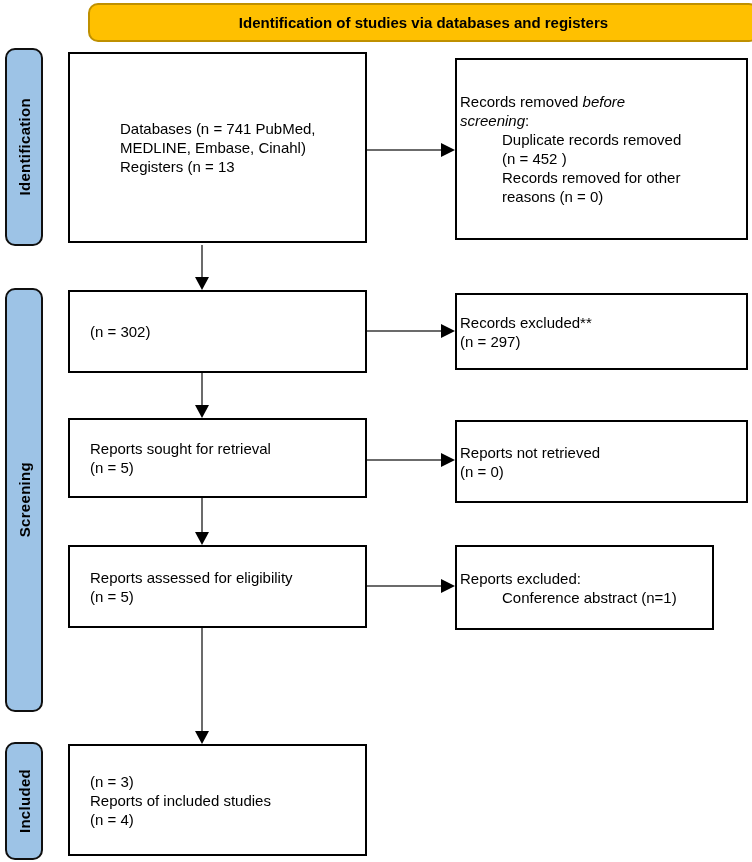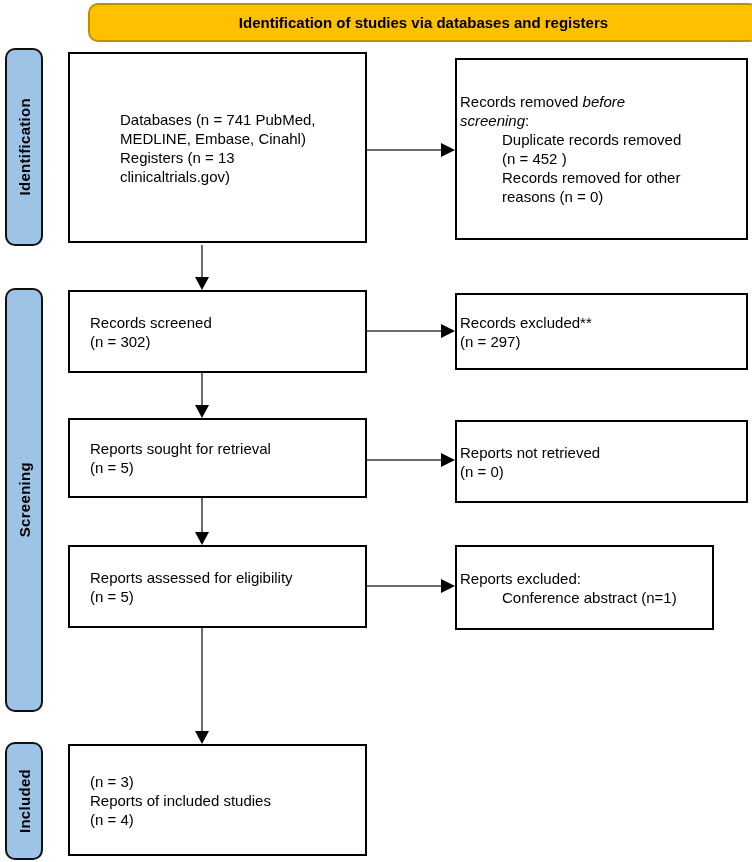--- a/index.html
+++ b/index.html
@@ -74,25 +74,23 @@
   <span>Screening</span>
 </div>
 <div class="stage" id="stage-included">
   <span>Included</span>
 </div>
 
 <div class="box" id="box-identified">
   <div class="line indent">Databases (n = 741 PubMed,</div>
   <div class="line indent">MEDLINE, Embase, Cinahl)</div>
   <div class="line indent">Registers (n = 13</div>
-  <div class="line indent">clinicaltrials.gov)</div>
 </div>
 
 <div class="box" id="box-screened">
-  <div class="line">Records screened</div>
   <div class="line">(n = 302)</div>
 </div>
 
 <div class="box" id="box-sought">
   <div class="line">Reports sought for retrieval</div>
   <div class="line">(n = 5)</div>
 </div>
 
 <div class="box" id="box-assessed">
   <div class="line">Reports assessed for eligibility</div>

